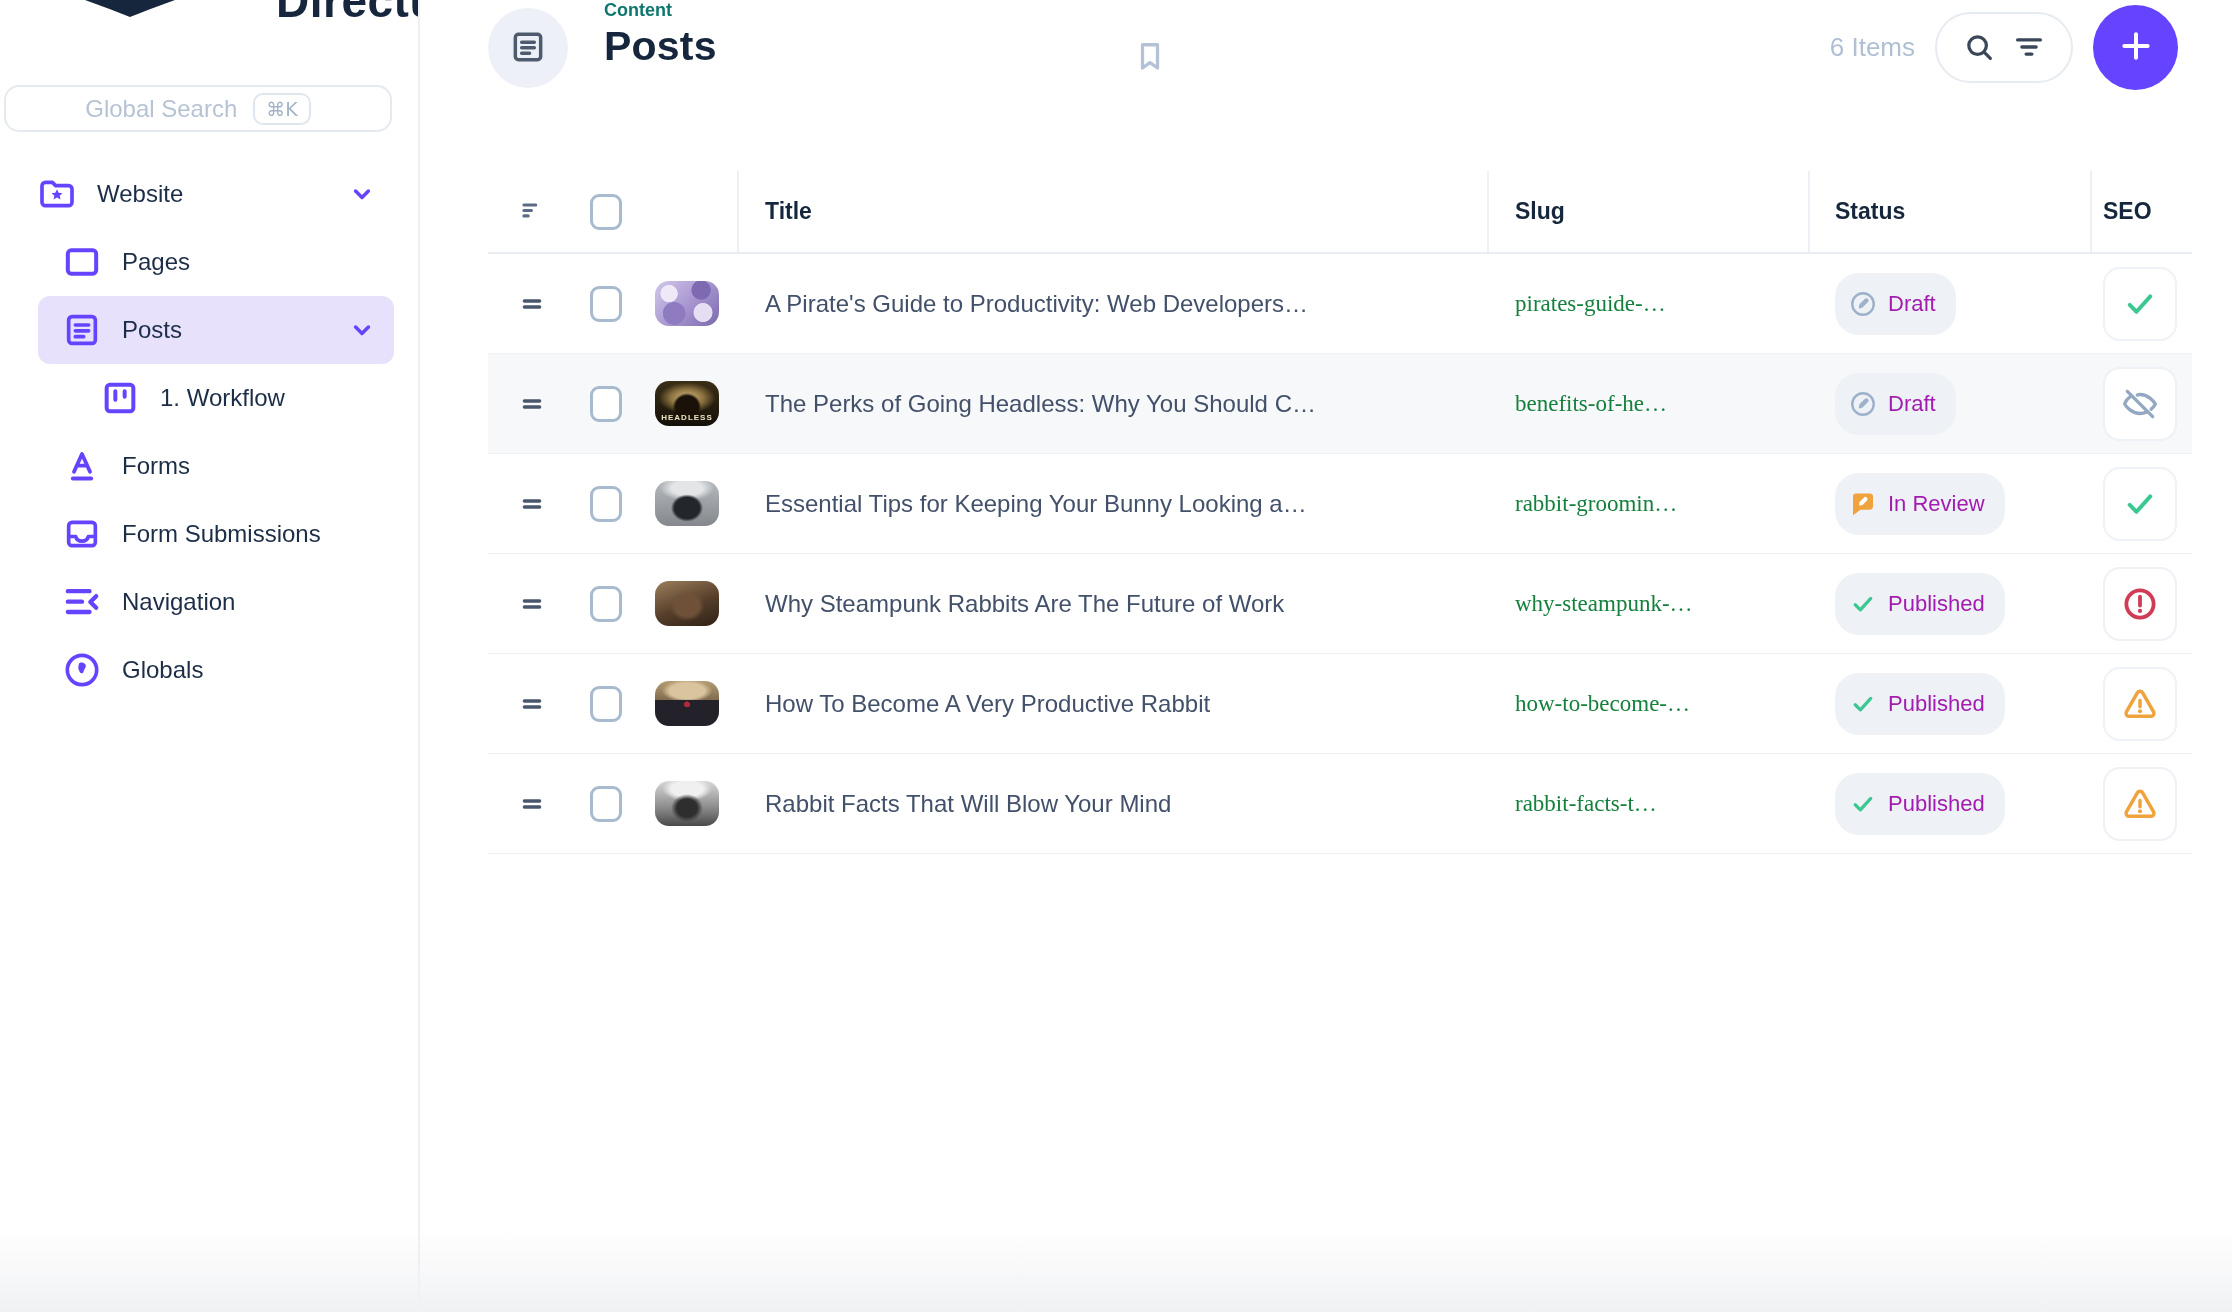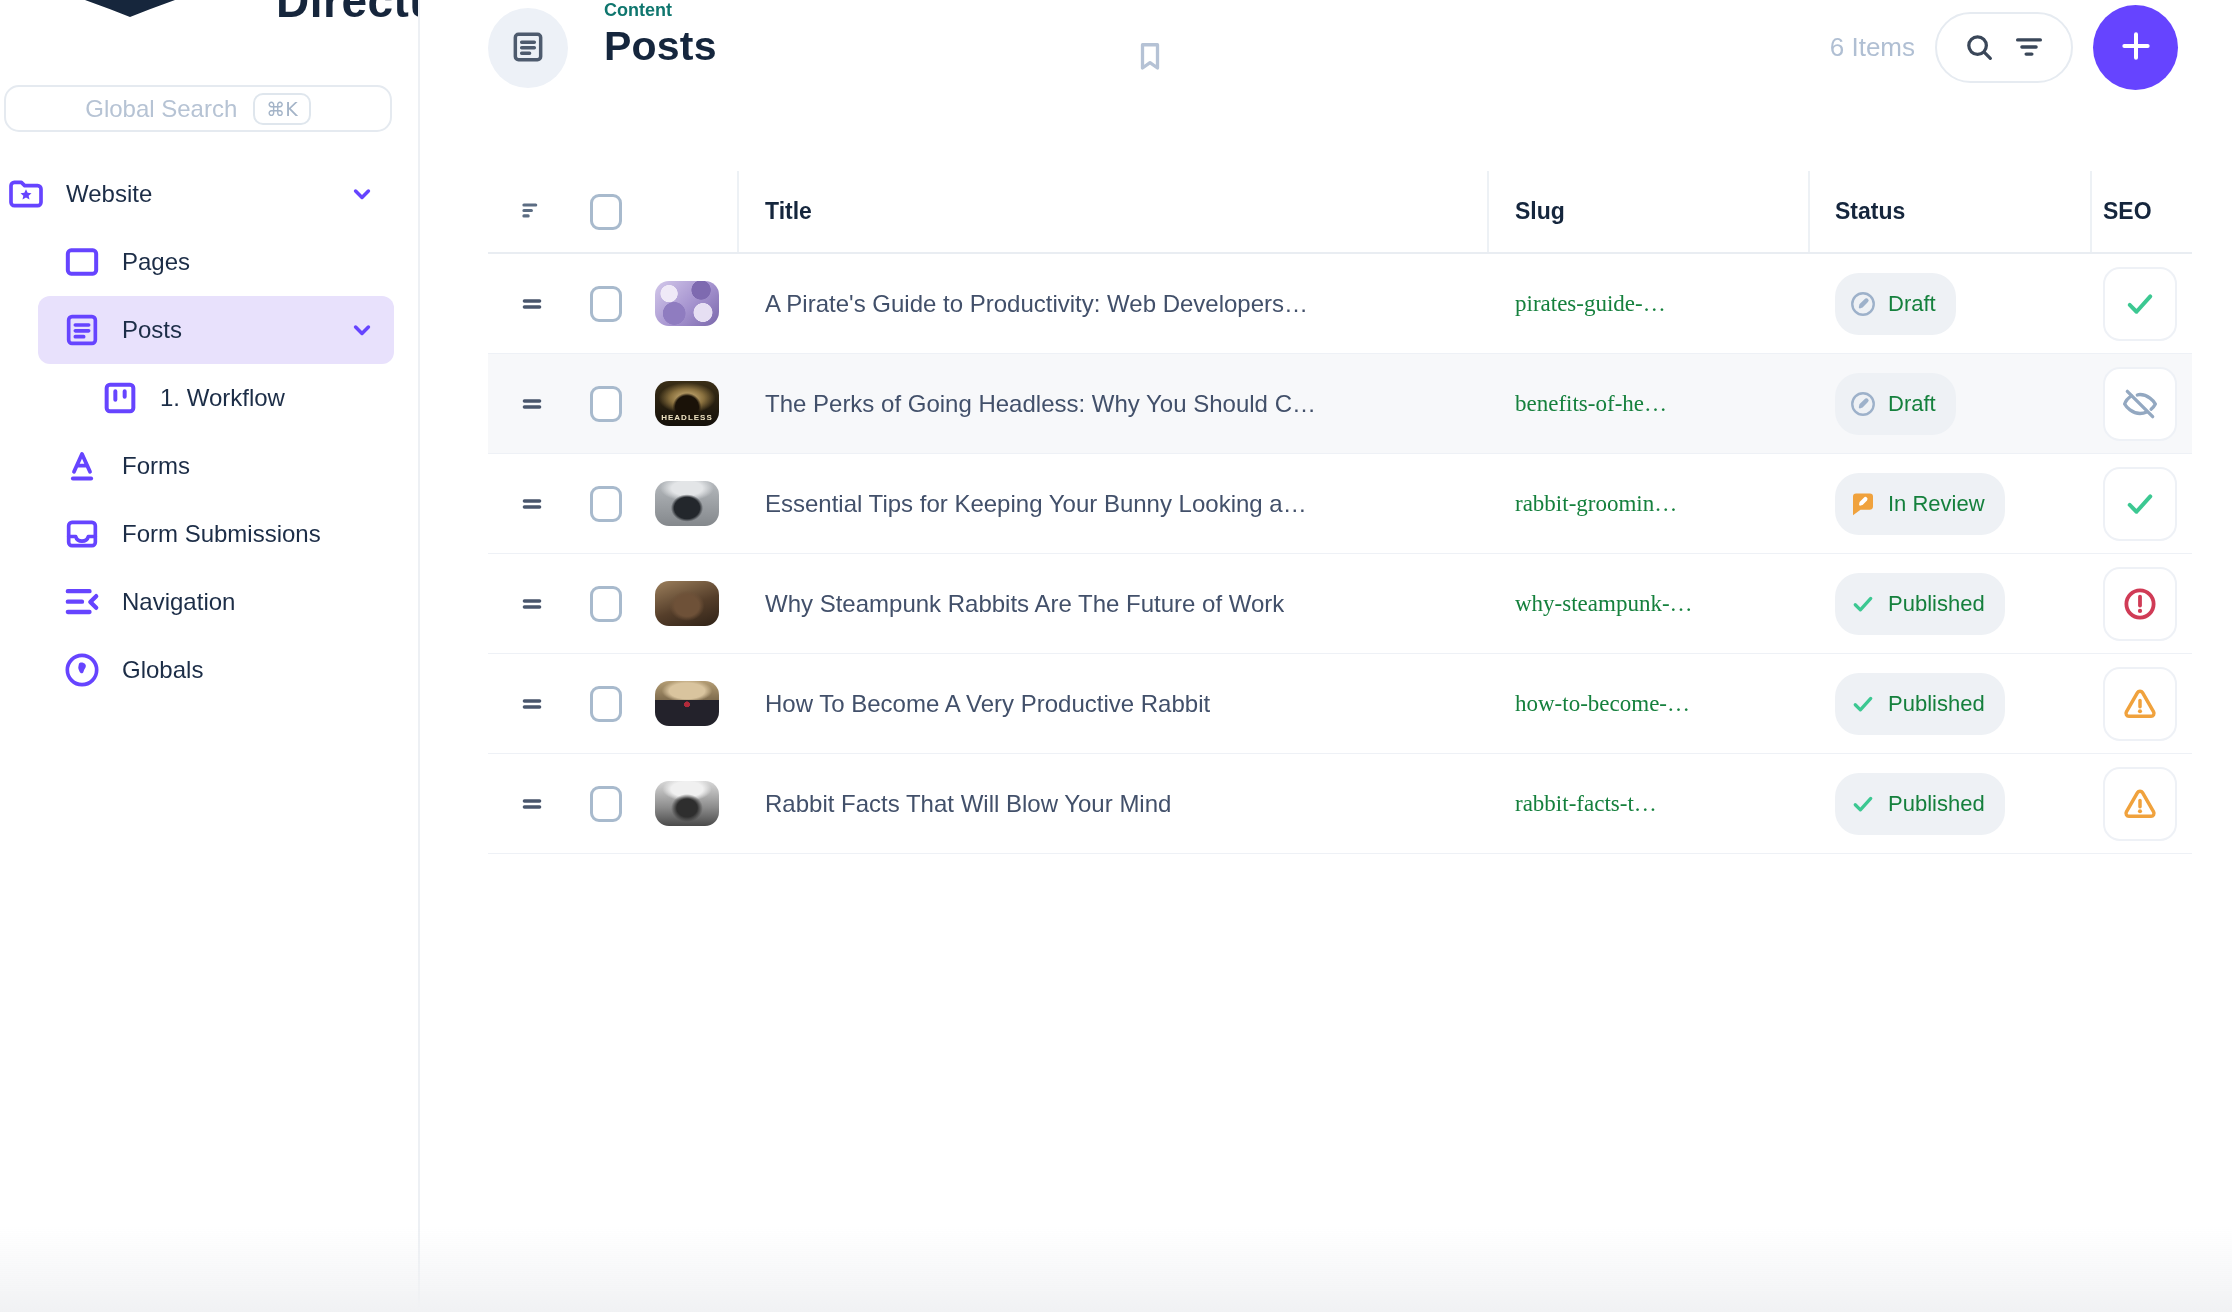--- a/index.html
+++ b/index.html
@@ -27,21 +27,21 @@
   .logo-text{position:absolute;left:276px;top:0;height:18px;overflow:hidden;}
   .logo-text span{display:block;margin-top:-26px;font-size:46px;font-weight:700;color:#16263c;letter-spacing:.5px;}
   .search-box{margin:67px 26px 0 4px;height:47px;border:2px solid #e5eaf0;border-radius:15px;
     display:flex;align-items:center;justify-content:center;gap:16px;cursor:text;background:#fff;}
   .search-ph{font-size:24px;color:#b6c3d4;}
   .kbd{border:2px solid #dfe6ed;border-radius:10px;padding:3px 11px;font-size:19px;color:#a4b4c8;
     font-family:"DejaVu Sans",sans-serif;}
   .nav{margin-top:28px;}
   .nav-item{height:68px;display:flex;align-items:center;border-radius:12px;
     margin:0 24px 0 38px;padding:0 18px 0 24px;cursor:pointer;}
-  .nav-item.lvl0{margin-left:0;padding-left:6px;}
+  .nav-item.lvl0{margin-left:0;padding-left:37px;}
   .nav-item.lvl2{padding-left:62px;}
   .nav-item.active{background:#e8e1fc;}
   .nav-ic{width:40px;height:40px;flex:0 0 40px;margin-right:20px;color:var(--purple);display:flex;align-items:center;justify-content:center;}
   .nav-ic svg{width:40px;height:40px;}
   .nav-label{flex:1;font-size:24px;font-weight:500;color:#1c2d47;white-space:nowrap;}
   .nav-chev{width:28px;height:28px;color:var(--purple);}
   .nav-chev svg{width:28px;height:28px;}
 
   
   .main{flex:1;padding-left:68px;position:relative;}
@@ -84,21 +84,21 @@
   .title-text{font-size:24px;color:var(--slate);white-space:nowrap;overflow:hidden;}
   .cell-slug{width:321px;border-left:2px solid transparent;padding-left:26px;overflow:hidden;}
   .thead .cell-slug{border-left-color:#edf1f5;}
   .slug-text{font-family:Liberation Serif, serif;font-size:23px;font-weight:500;color:#15803d;white-space:nowrap;}
   .cell-status{width:282px;border-left:2px solid transparent;padding-left:25px;}
   .thead .cell-status{border-left-color:#edf1f5;}
   .cell-seo{width:102px;border-left:2px solid transparent;padding-left:11px;}
   .thead .cell-seo{border-left-color:#edf1f5;}
   .th{font-size:23px;font-weight:700;color:var(--navy);}
   .badge{display:inline-flex;align-items:center;gap:10px;height:62px;padding:0 20px 0 13px;
-    border-radius:24px;background:var(--badge-bg);font-size:22px;font-weight:500;color:#15803d;white-space:nowrap;}
+    border-radius:24px;background:var(--badge-bg);font-size:22px;font-weight:500;color:#a21caf;white-space:nowrap;}
   .badge .bic{width:30px;height:30px;display:flex;}
   .badge .bic svg{width:30px;height:30px;}
   .bic.c-draft{color:var(--grayblue);}
   .bic.c-review{color:var(--orange);}
   .bic.c-published{color:var(--green);}
   .seo-box{width:74px;height:74px;border:2px solid #eef1f6;border-radius:17px;background:#fff;
     display:flex;align-items:center;justify-content:center;cursor:pointer;}
   .seo-box svg{width:38px;height:38px;}
   .seo-check{color:var(--green);}
   .seo-hidden{color:#93a8c1;}

